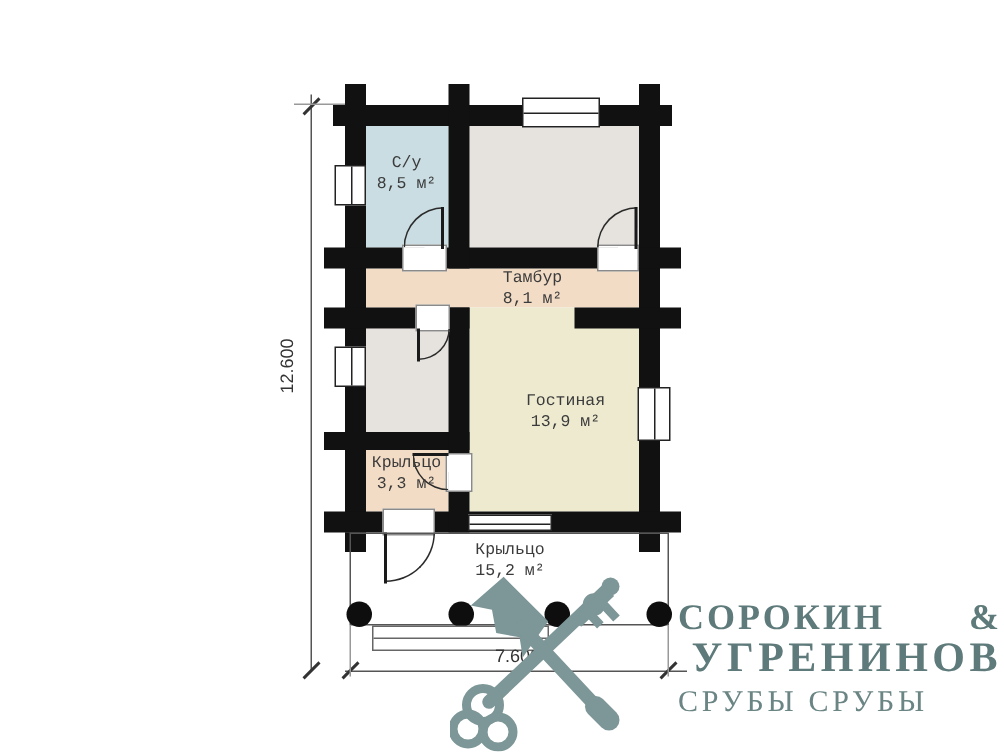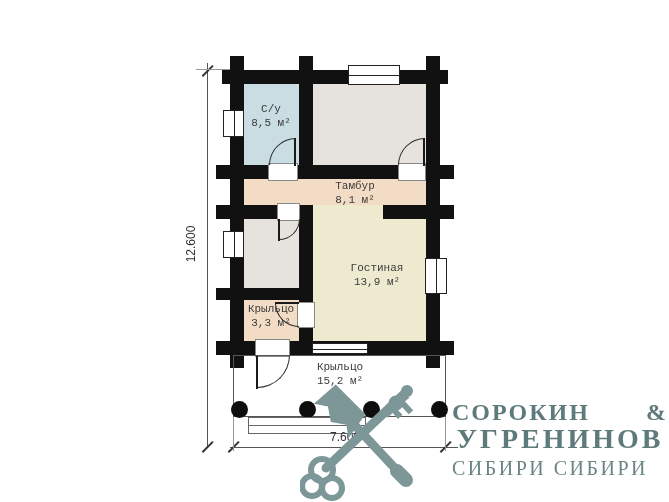--- a/index.html
+++ b/index.html
@@ -92,21 +92,21 @@
   #ex2{left:233px;top:417px;width:1px;height:34px;}
   #ex3{left:445px;top:417px;width:1px;height:34px;}
   .dimtxt{position:absolute;font-size:12px;color:#333;text-align:center;}
   #dim-v{left:160px;top:237px;width:62px;transform:rotate(-90deg);}
   #dim-h{left:310px;top:430px;width:70px;}
   
   #logo-icon{left:300px;top:382px;width:138px;height:119px;}
   #logo-text{left:452px;top:400px;width:216px;color:#5e7a7a;
              font-family:"Liberation Serif","DejaVu Serif",serif;font-weight:bold;}
   .lg-row1{display:flex;justify-content:space-between;font-size:24px;letter-spacing:2px;line-height:1.02;}
-  .lg-row2{font-size:28px;letter-spacing:3px;line-height:1.04;text-align:center;}
+  .lg-row2{font-size:28px;letter-spacing:3px;line-height:1.04;text-align:right;}
   .lg-row3{font-size:20px;letter-spacing:2.5px;font-weight:normal;color:#6b8585;margin-top:3px;}
 </style>
 </head>
 <body>
 
 <div class="canvas">
 
   <div class="room" id="r-su"></div>
   <div class="room" id="r-sp"></div>
   <div class="room" id="r-kor"></div>
@@ -225,16 +225,16 @@
       <line x1="48" y1="36" x2="104" y2="96" stroke-width="9" stroke-linecap="round"></line>
       <line x1="97" y1="89" x2="106" y2="98" stroke-width="14" stroke-linecap="round"></line>
     </g>
   </svg>
   <div class="abs" id="logo-text">
     <div class="lg-row1">
       <span>СОРОКИН</span>
       <span>&amp;</span>
     </div>
     <div class="lg-row2">УГРЕНИНОВ</div>
-    <div class="lg-row3">СИБИРИ СИБИРИ</div>
+    <div class="lg-row3">СРУБЫ СРУБЫ</div>
   </div>
 
 </div>
 
 </body></html>

